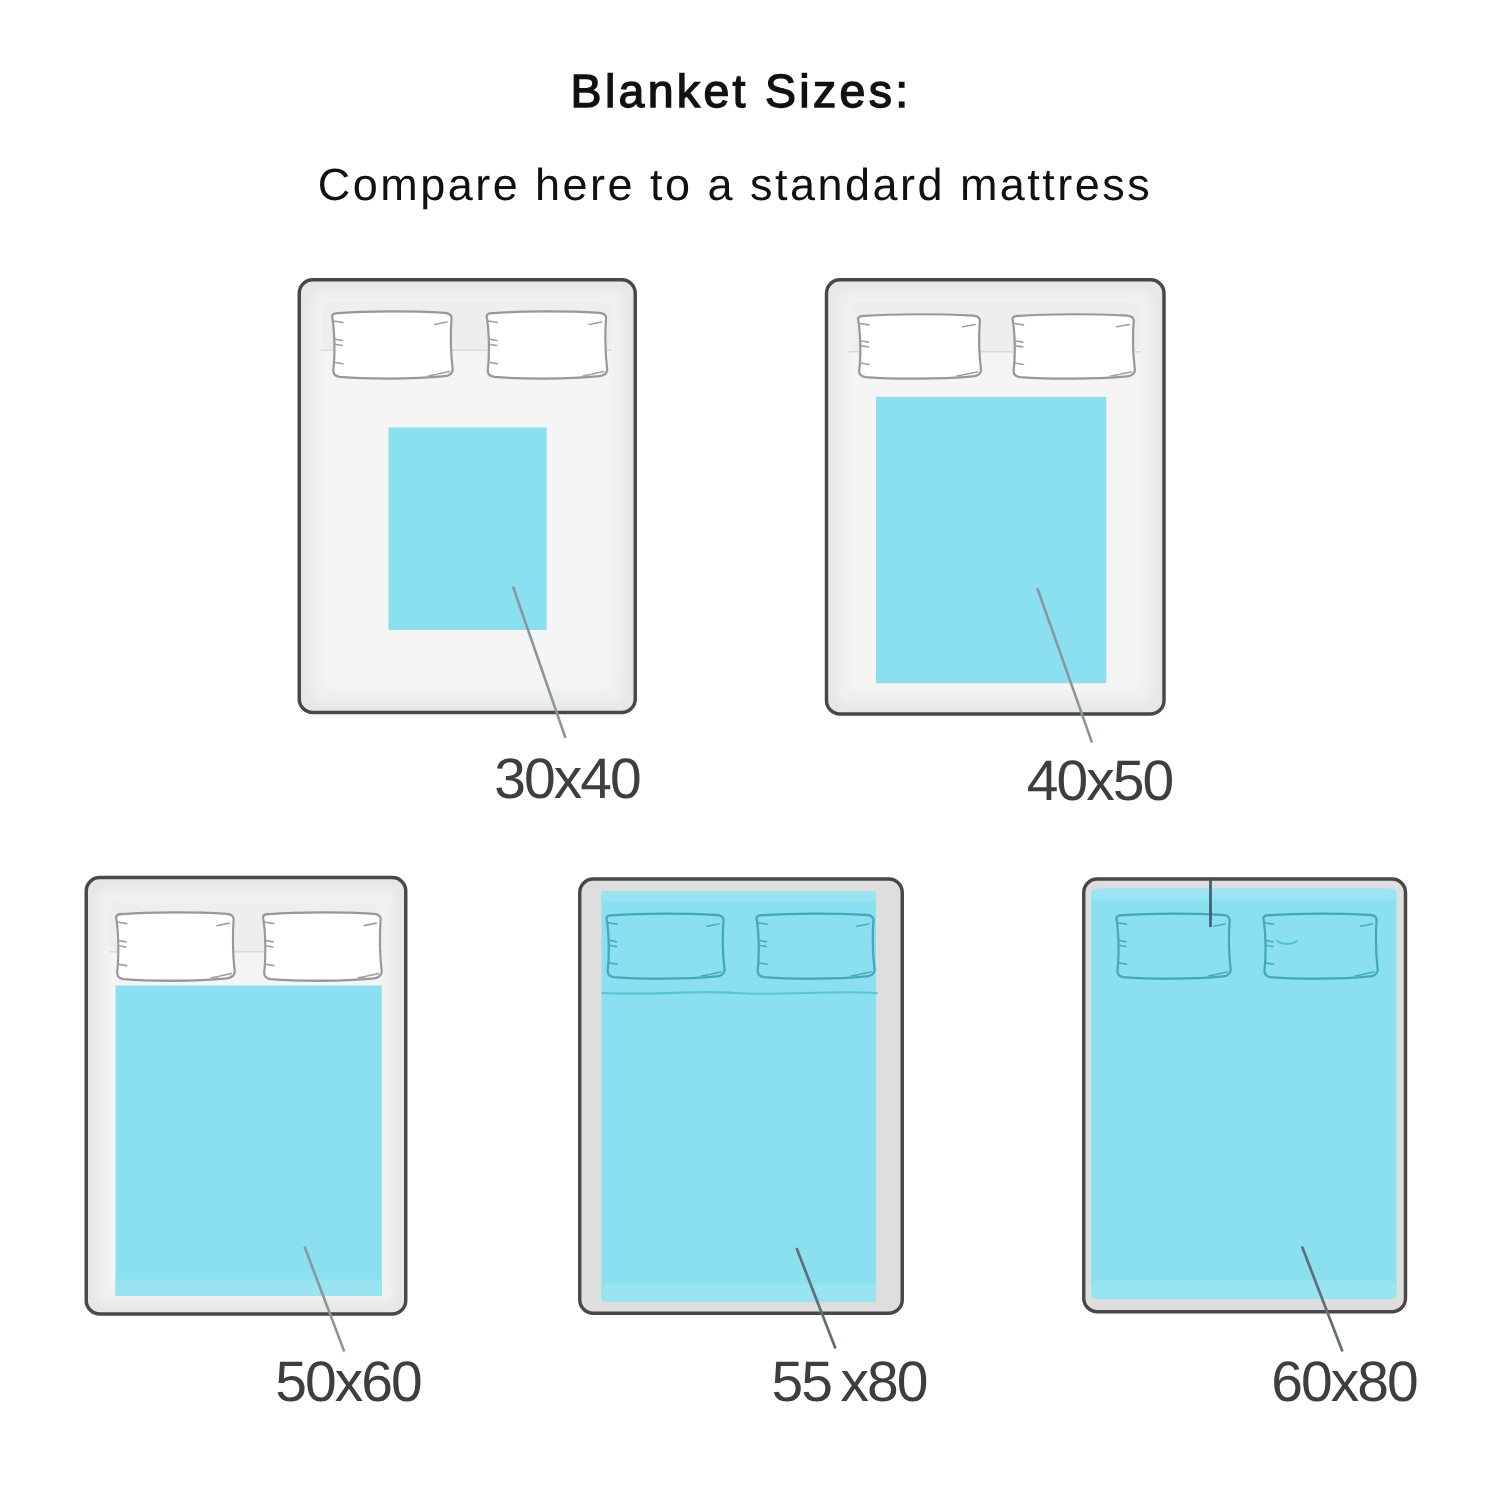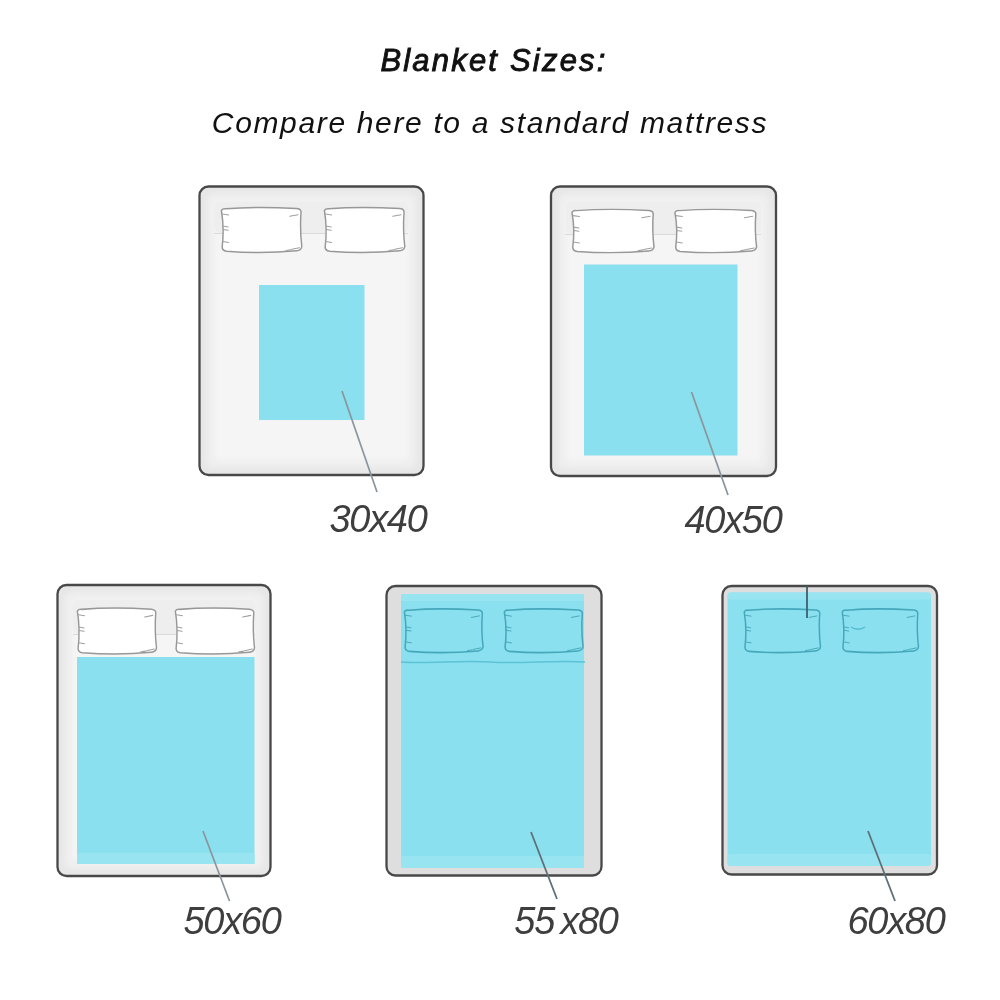--- a/index.html
+++ b/index.html
@@ -1,16 +1,16 @@
 <!DOCTYPE html>
 <html><head>
 <meta charset="utf-8">
 <style>
   html,body{margin:0;padding:0;background:#ffffff;}
-  .canvas{position:relative;width:1000px;height:1000px;background:#ffffff;overflow:hidden;font-style:italic;}
+  .canvas{position:relative;width:1000px;height:1000px;background:#ffffff;overflow:hidden;}
   text{font-family:"Liberation Sans",sans-serif;}
 </style>
 </head>
 <body>
 <div class="canvas">
 <svg width="1000" height="1000" viewBox="0 0 1000 1000" xmlns="http://www.w3.org/2000/svg">
   <defs>
     <filter id="soft" x="-20%" y="-20%" width="140%" height="140%">
           <feGaussianBlur stdDeviation="2.5"></feGaussianBlur>
         </filter>

